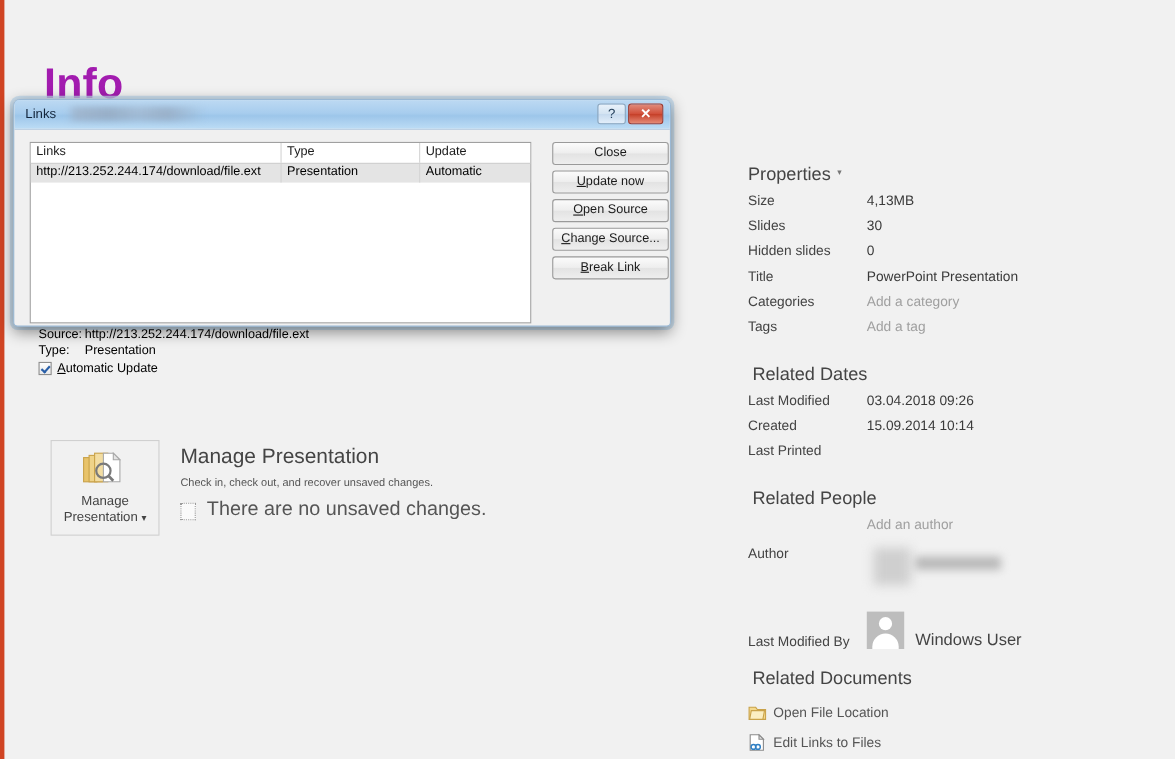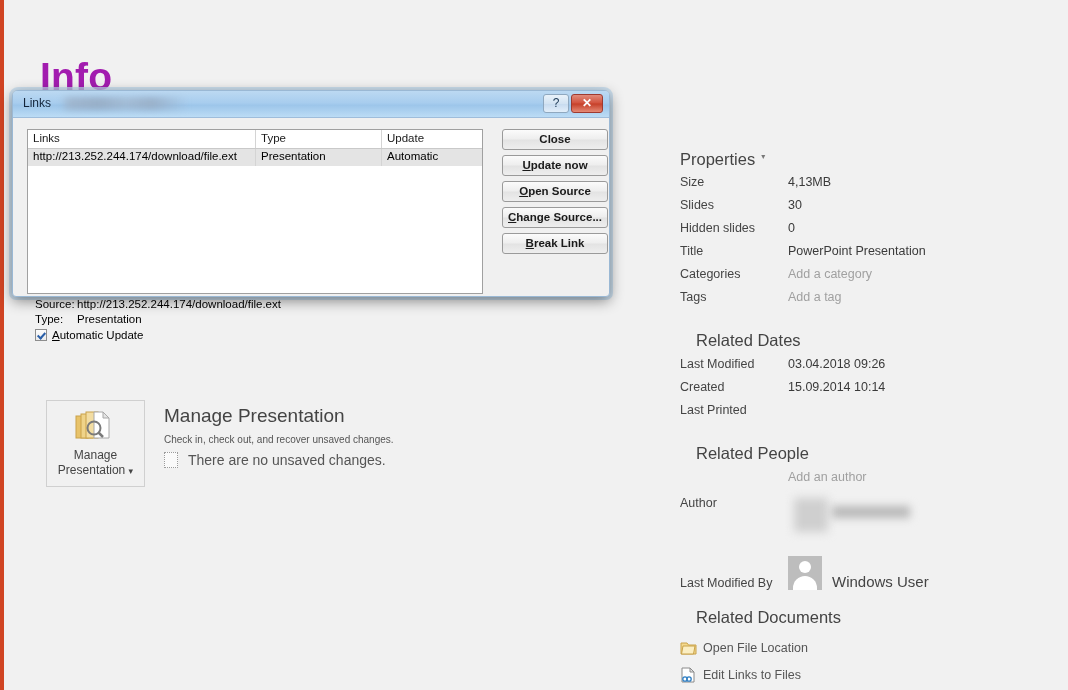--- a/index.html
+++ b/index.html
@@ -151,21 +151,20 @@
     margin-bottom: 5px;
     font-family: "Liberation Sans", sans-serif;
     font-size: 11.5px;
     color: #1a1a1a;
     line-height: 19px;
     background: linear-gradient(to bottom, #fbfbfb 0%, #eeeeee 48%, #e3e3e3 52%, #eeeeee 100%);
     border: 1px solid #9a9a9a;
     border-radius: 3px;
     box-sizing: border-box;
     padding: 0;
-    font-weight: bold;
   }
   .dlg-button .acc { text-decoration: underline; }
 
   
   #dialog-source-row, #dialog-type-row {
     position: absolute;
     font-size: 11.5px;
     color: #000;
   }
   #dialog-source-row { left: 22px; top: 207px; }
@@ -234,21 +233,21 @@
     position: absolute;
     left: 118px; top: 34px;
     font-size: 10px;
     color: #555;
   }
   #manage-status {
     position: absolute;
     left: 118px; top: 52px;
     display: flex;
     align-items: flex-end;
-    font-size: 14px;
+    font-size: 18px;
     color: #555;
   }
   #unsaved-changes-icon {
     width: 14px; height: 16px;
     margin-right: 10px;
     border: 1px dotted #9b9b9b;
     background: #fafafa;
     box-sizing: border-box;
   }
 
@@ -257,21 +256,21 @@
     position: absolute;
     left: 680px; top: 150px;
     width: 380px;
     font-size: 12.5px;
     color: #444;
   }
   .section-heading {
     font-size: 16.5px;
     color: #444;
     font-weight: 400;
-    margin: 0 0 7px 16px;
+    margin: 0 0 7px 4px;
   }
   .prop-row {
     display: flex;
     align-items: baseline;
     height: 23px;
   }
   .prop-label {
     width: 108px;
     color: #444;
     flex: 0 0 108px;

